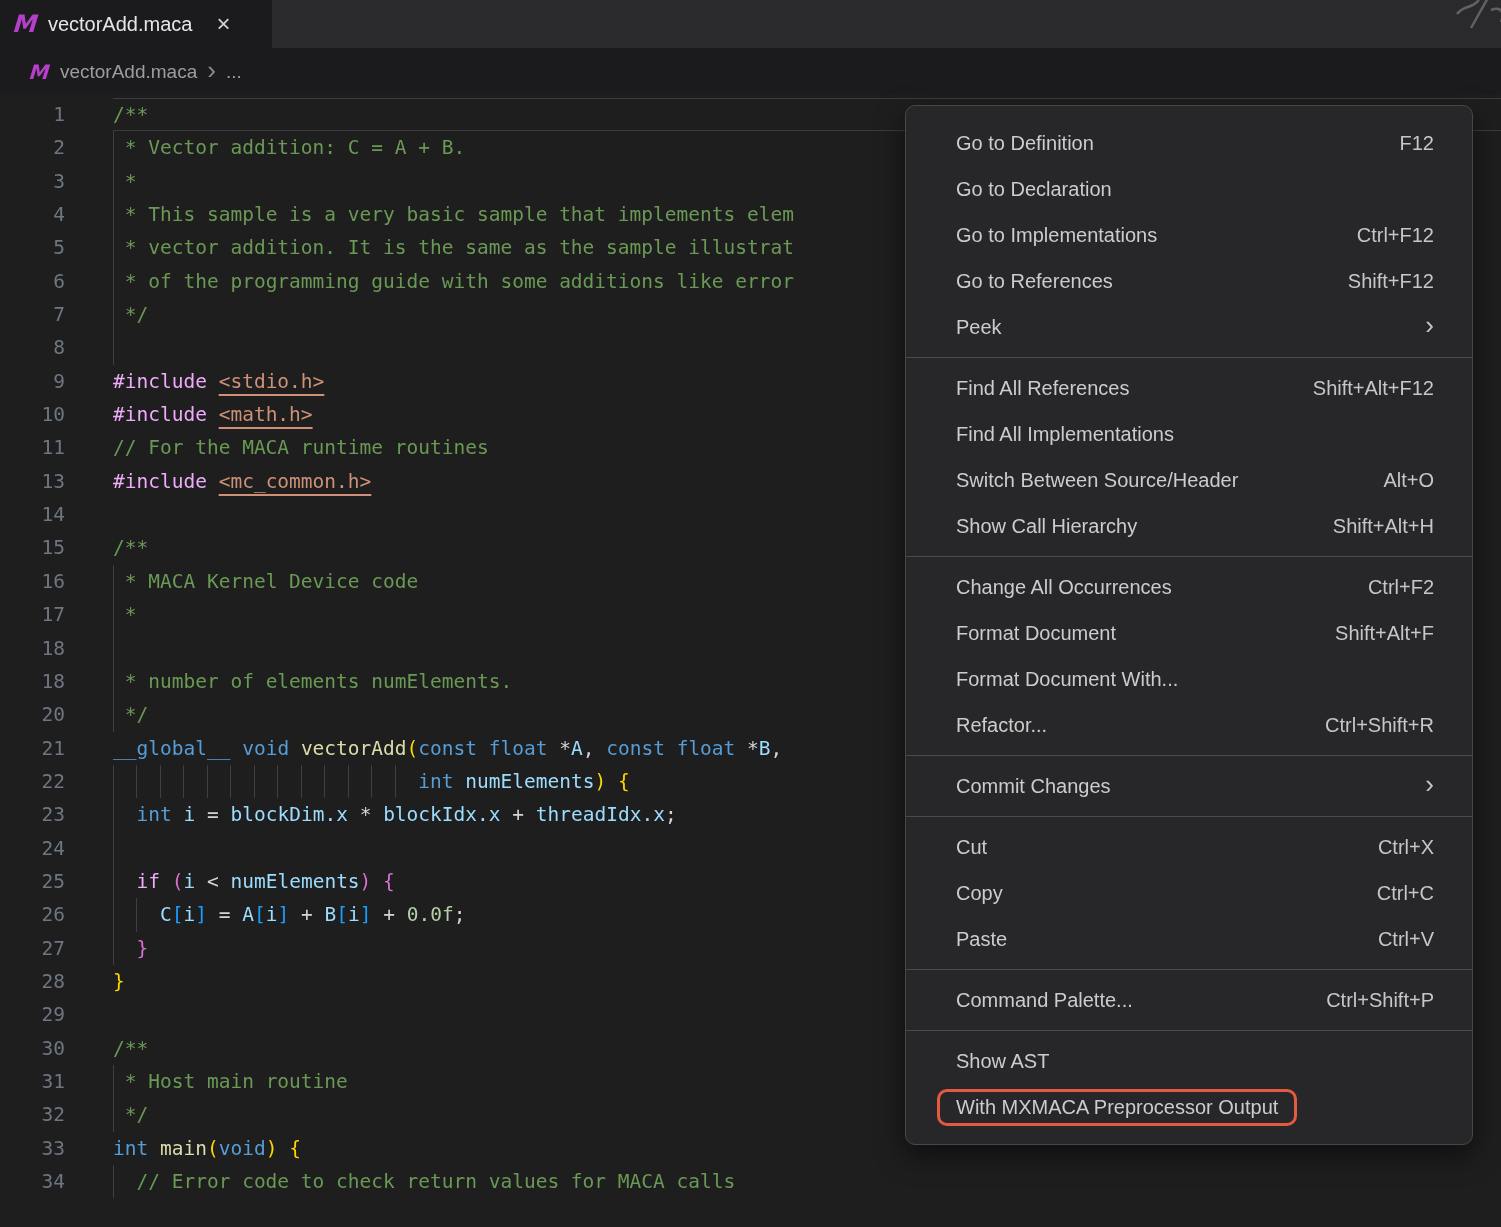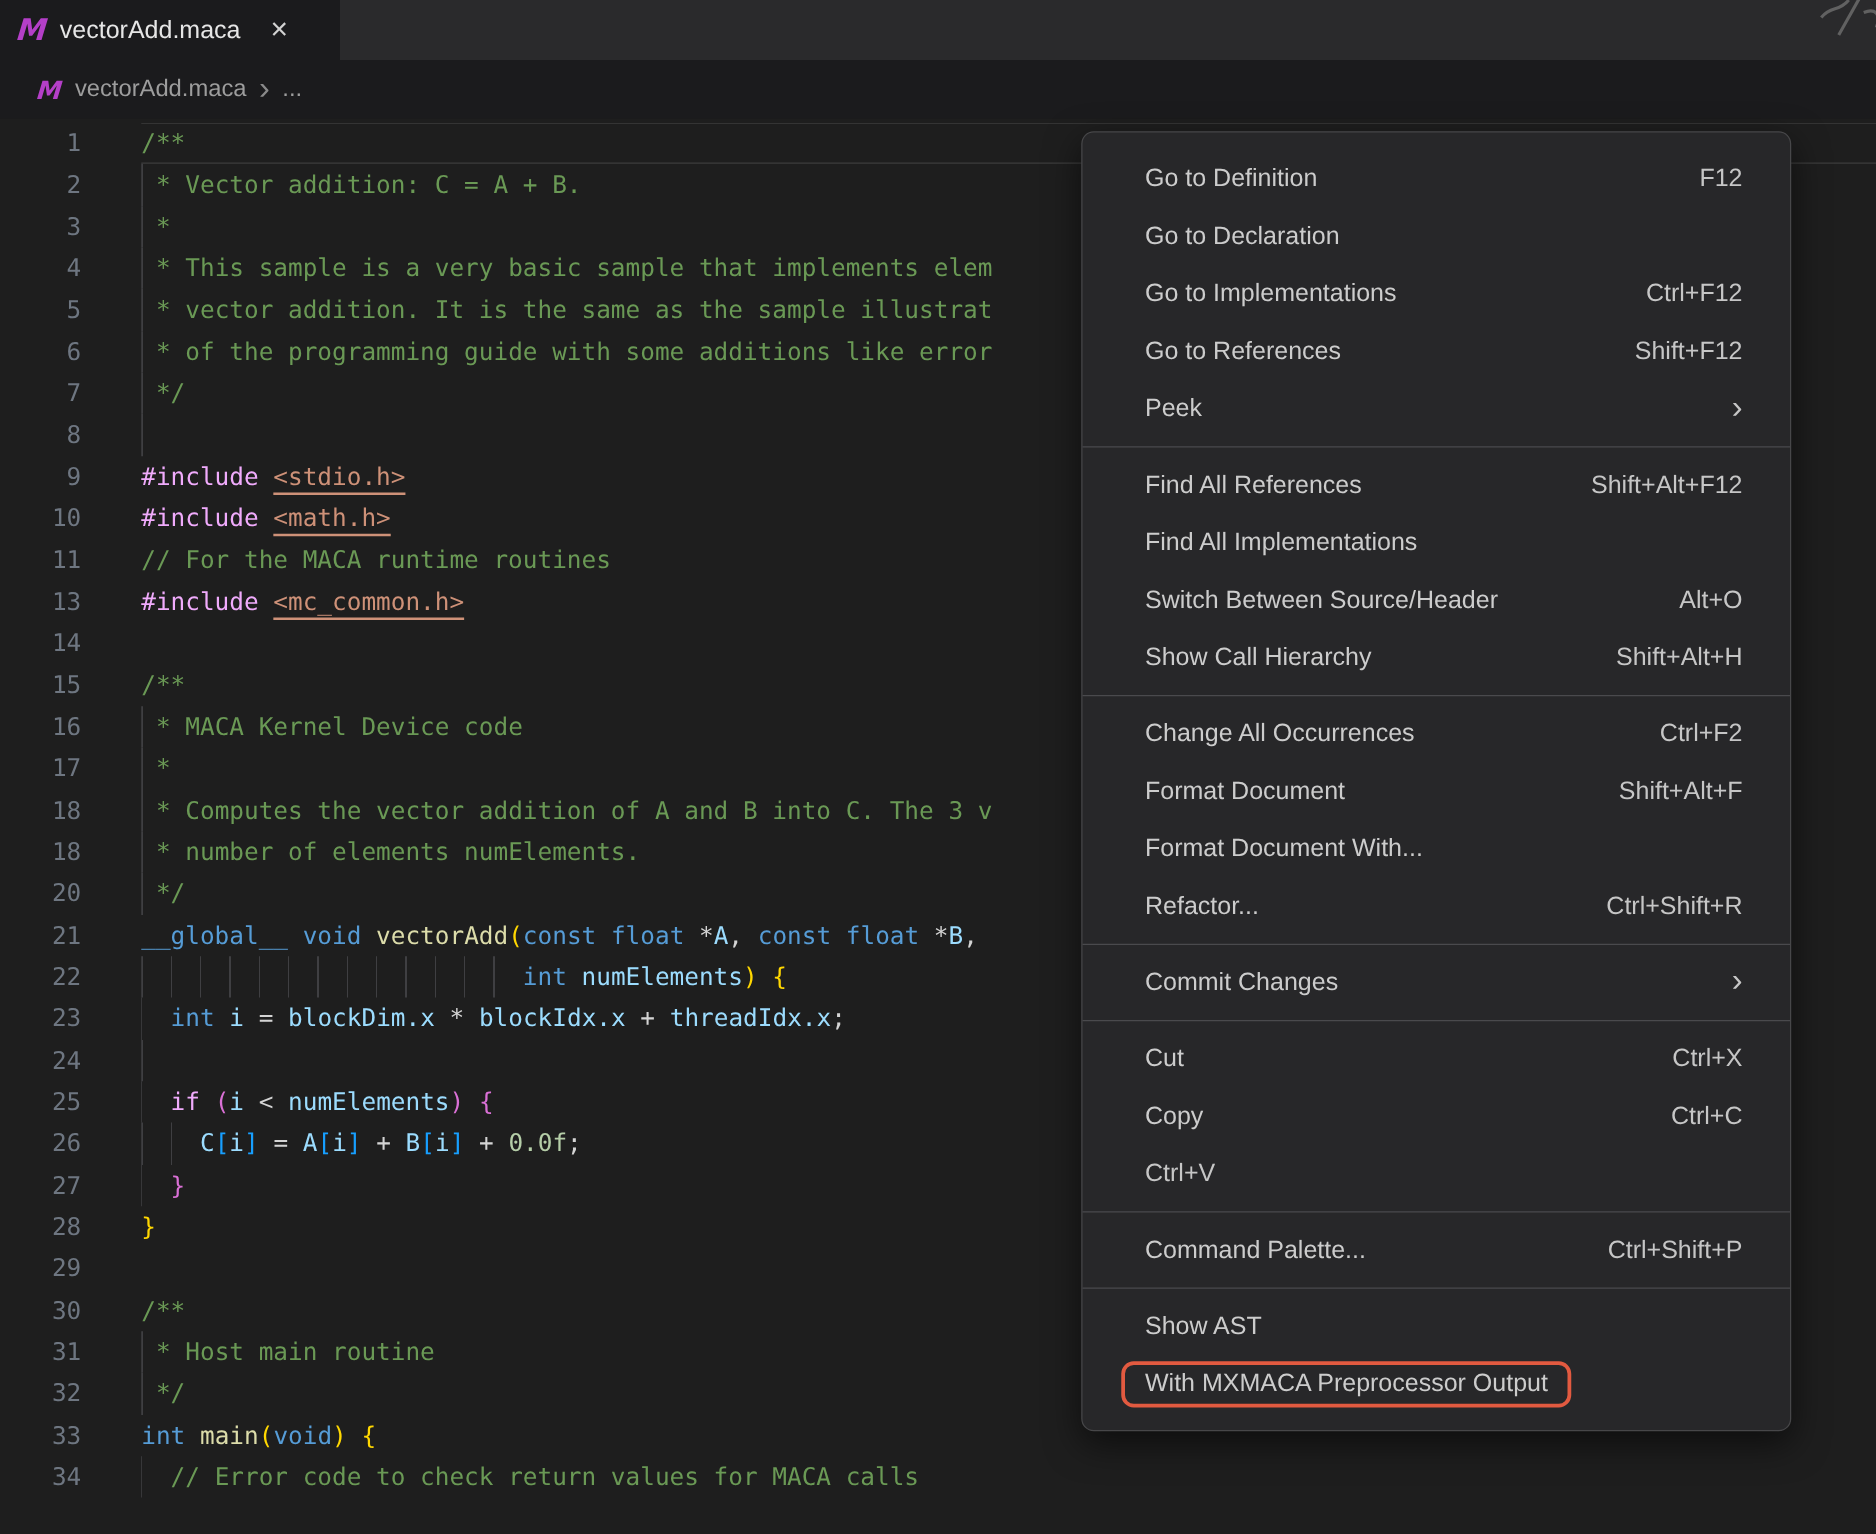--- a/index.html
+++ b/index.html
@@ -40,21 +40,21 @@
   .tk-var { color:#9cdcfe; }
   .tk-op  { color:#d4d4d4; }
   .tk-num { color:#b5cea8; }
   .tk-b1  { color:#ffd700; }
   .tk-b2  { color:#da70d6; }
   .tk-b3  { color:#179fff; }
   .tk-ws  { color:#d4d4d4; }
   .tk-gd  { background:repeating-linear-gradient(to right, #3f3f42 0 1px, transparent 1px 2ch); }
 
   
-  .ctx-menu { position:absolute; left:865px; top:105px; width:568px; z-index:10;
+  .ctx-menu { position:absolute; left:905px; top:105px; width:568px; z-index:10;
               background:#272729; border:1px solid #474749; border-radius:10px;
               padding:14px 0; box-shadow:0 10px 28px rgba(0,0,0,.55);
               font-size:20px; color:#cccccc; }
   .menu-item { height:46px; display:flex; align-items:center; padding:0 38px 0 50px; cursor:default; }
   .menu-item .label { flex:1; }
   .menu-item .shortcut { color:#c6c6c6; }
   .menu-item .chevron { color:#c6c6c6; font-size:26px; line-height:1; padding-bottom:4px; }
   .menu-sep { height:1px; background:#4a4a4d; margin:7px 0; }
   .hl-box { display:inline-block; border:3px solid #e25a40; border-radius:10px;
             padding:4px 16px; margin-left:-19px; }
@@ -143,21 +143,21 @@
       <div class="code-line">
         <span class="gutter">16</span>
         <span class="line-content"><span class="tk tk-gd"> </span><span class="tk tk-cmt">* MACA Kernel Device code</span></span>
       </div>
       <div class="code-line">
         <span class="gutter">17</span>
         <span class="line-content"><span class="tk tk-gd"> </span><span class="tk tk-cmt">*</span></span>
       </div>
       <div class="code-line">
         <span class="gutter">18</span>
-        <span class="line-content"><span class="tk tk-gd"> </span><span class="tk tk-cmt">* Computes the vector addition of A and B into C. The 3 v</span></span>
+        <span class="line-content"><span class="tk tk-gd"> </span></span>
       </div>
       <div class="code-line">
         <span class="gutter">18</span>
         <span class="line-content"><span class="tk tk-gd"> </span><span class="tk tk-cmt">* number of elements numElements.</span></span>
       </div>
       <div class="code-line">
         <span class="gutter">20</span>
         <span class="line-content"><span class="tk tk-gd"> </span><span class="tk tk-cmt">*/</span></span>
       </div>
       <div class="code-line">
@@ -279,20 +279,21 @@
     <div class="menu-sep"></div>
     <div class="menu-item">
       <span class="label">Cut</span>
       <span class="shortcut">Ctrl+X</span>
     </div>
     <div class="menu-item">
       <span class="label">Copy</span>
       <span class="shortcut">Ctrl+C</span>
     </div>
     <div class="menu-item">
+      <span class="label">Paste</span>
       <span class="shortcut">Ctrl+V</span>
     </div>
     <div class="menu-sep"></div>
     <div class="menu-item">
       <span class="label">Command Palette...</span>
       <span class="shortcut">Ctrl+Shift+P</span>
     </div>
     <div class="menu-sep"></div>
     <div class="menu-item">
       <span class="label">Show AST</span>

